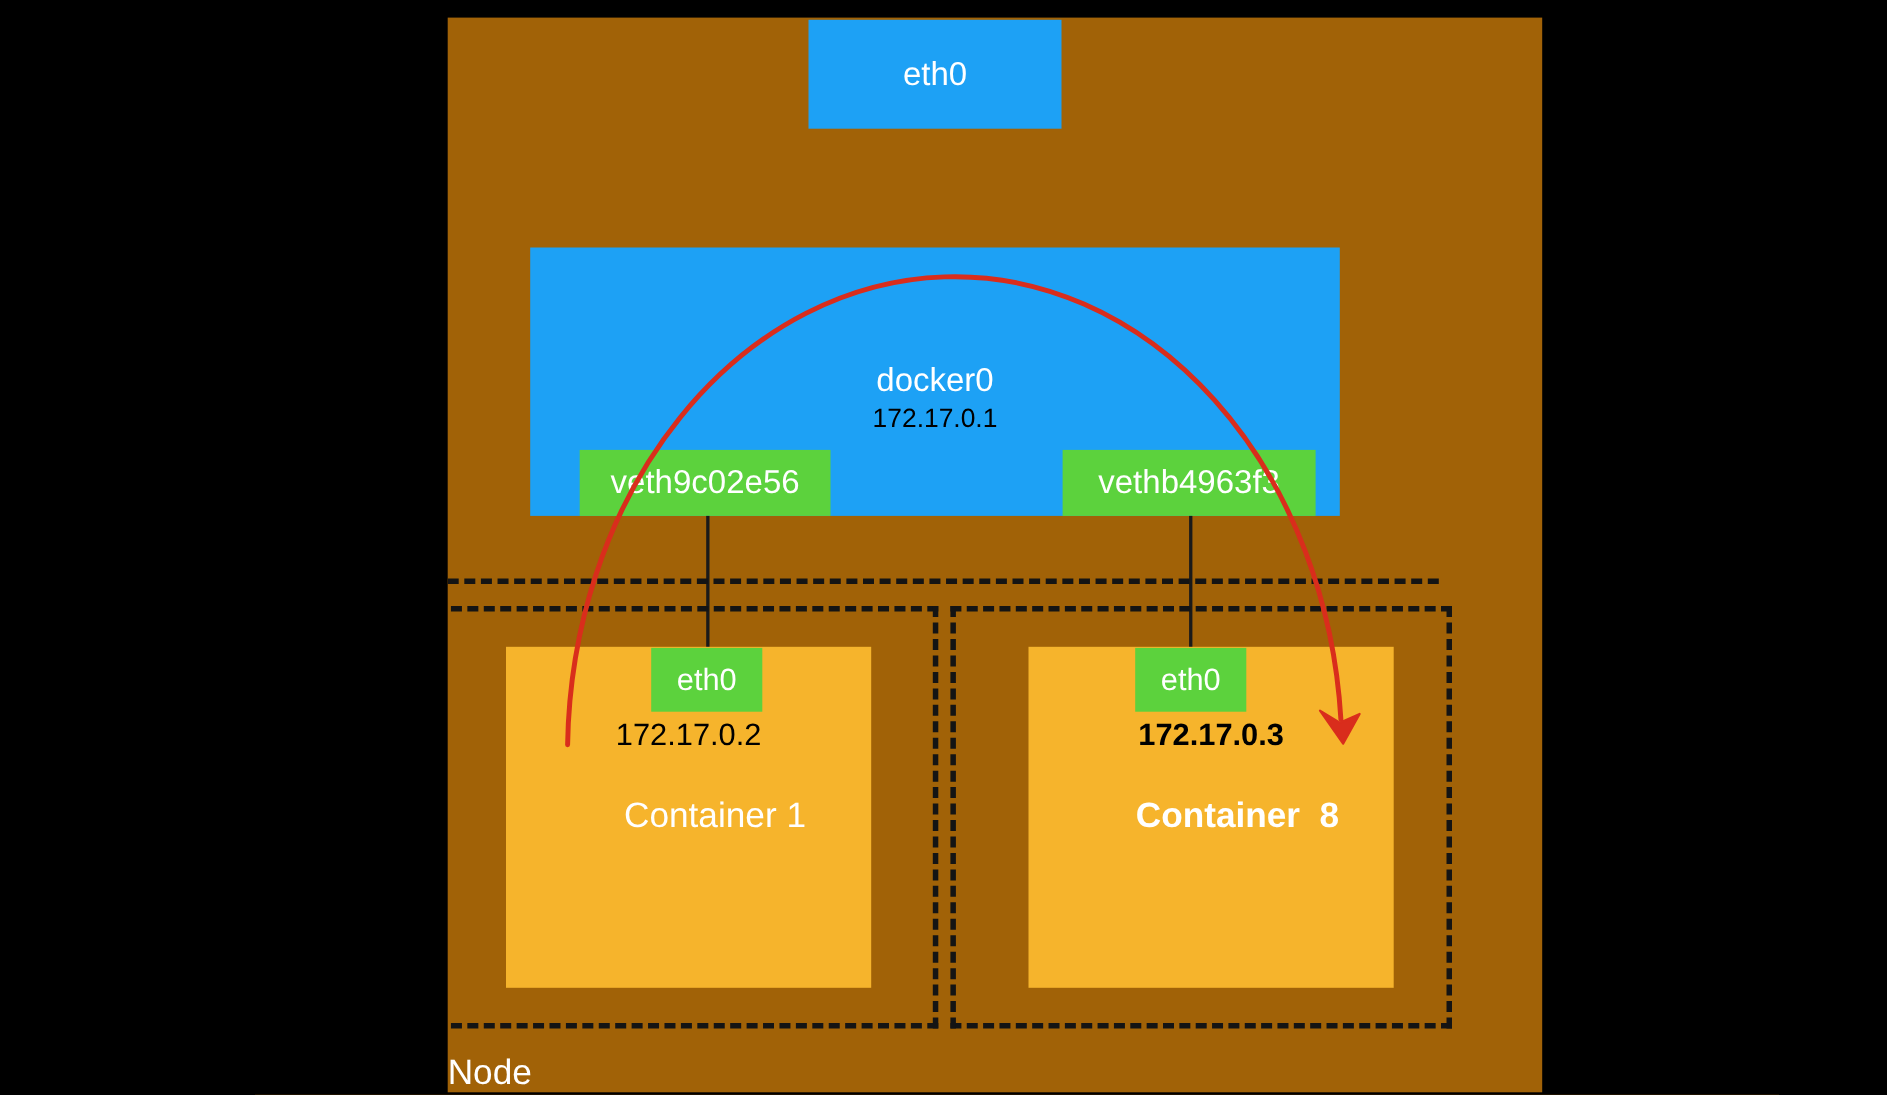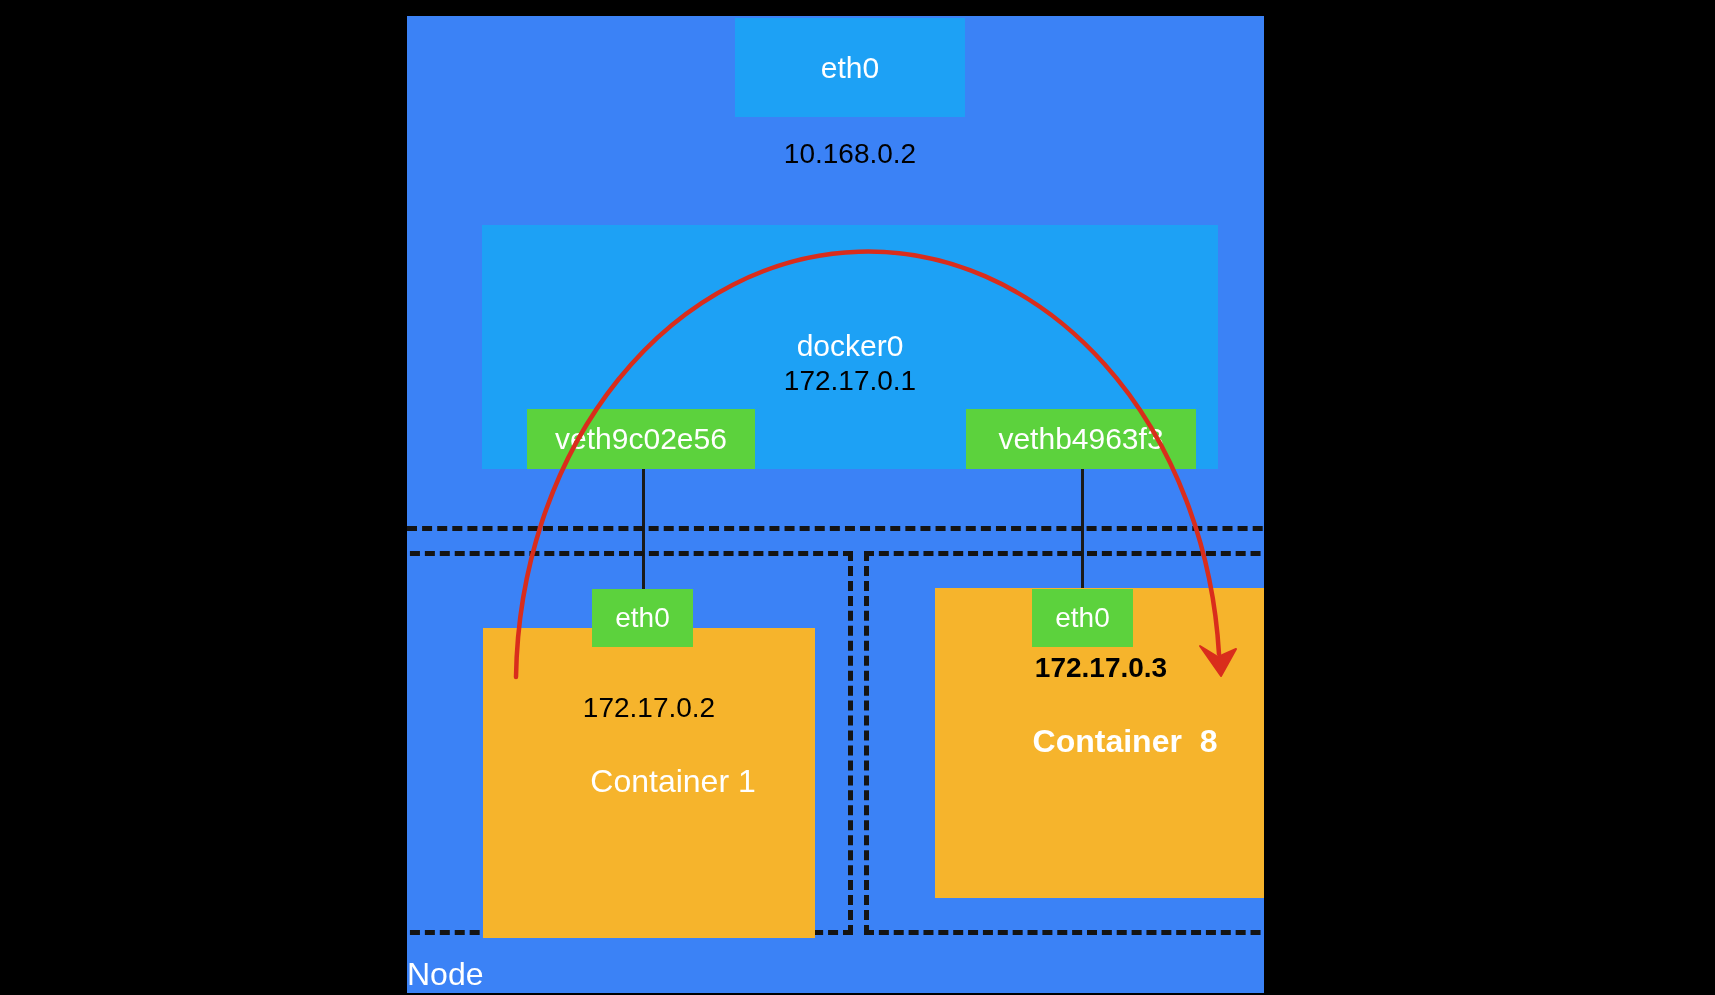--- a/index.html
+++ b/index.html
@@ -11,23 +11,23 @@
     width: 1715px;
     height: 995px;
     background: #000;
     overflow: hidden;
   }
 
   .panel {
     position: absolute;
     left: 407px;
     top: 16px;
-    width: 857px;
+    width: 995px;
     height: 977px;
-    background: #3b82f6;
+    background: #a16207;
     overflow: hidden;
   }
 
   .abs { position: absolute; }
 
   
   .host-eth {
     left: 328px; top: 2px;
     width: 230px; height: 99px;
     background: #1da1f5;
@@ -52,21 +52,21 @@
     text-align: center;
   }
   .bridge-name {
     margin-top: 103px;
     color: #fff;
     font-size: 30px;
     line-height: 36px;
   }
   .bridge-ip {
     color: #000;
-    font-size: 28px;
+    font-size: 24px;
     line-height: 34px;
   }
 
   
   .veth {
     position: absolute;
     bottom: 0;
     height: 60px;
     background: #5cd23d;
     color: #fff;
@@ -103,21 +103,21 @@
   .ns-left  { left: -12px; width: 458px; }  
   .ns-right { left: 457px; width: 456px; }  
 
   
   .container-box {
     position: absolute;
     top: 572px;
     width: 332px; height: 310px;
     background: #f6b42c;
   }
-  .container-left  { left: 76px; margin-top: 40px; }
+  .container-left  { left: 53px; }
   .container-right { left: 528px; font-weight: bold; }
 
   .container-ip {
     position: absolute;
     top: 64px; left: 0;
     width: 100%;
     text-align: center;
     color: #000;
     font-size: 28px;
   }
@@ -162,21 +162,20 @@
     pointer-events: none;
   }
 </style>
 </head>
 <body>
 
 <div class="stage">
   <div class="panel">
 
     <div class="abs host-eth">eth0</div>
-    <div class="abs host-ip">10.168.0.2</div>
 
     <div class="bridge abs">
       <div class="bridge-name">docker0</div>
       <div class="bridge-ip">172.17.0.1</div>
       <div class="veth veth-left">veth9c02e56</div>
       <div class="veth veth-right">vethb4963f3</div>
     </div>
 
     <div class="connector connector-left"></div>
     <div class="connector connector-right"></div>

